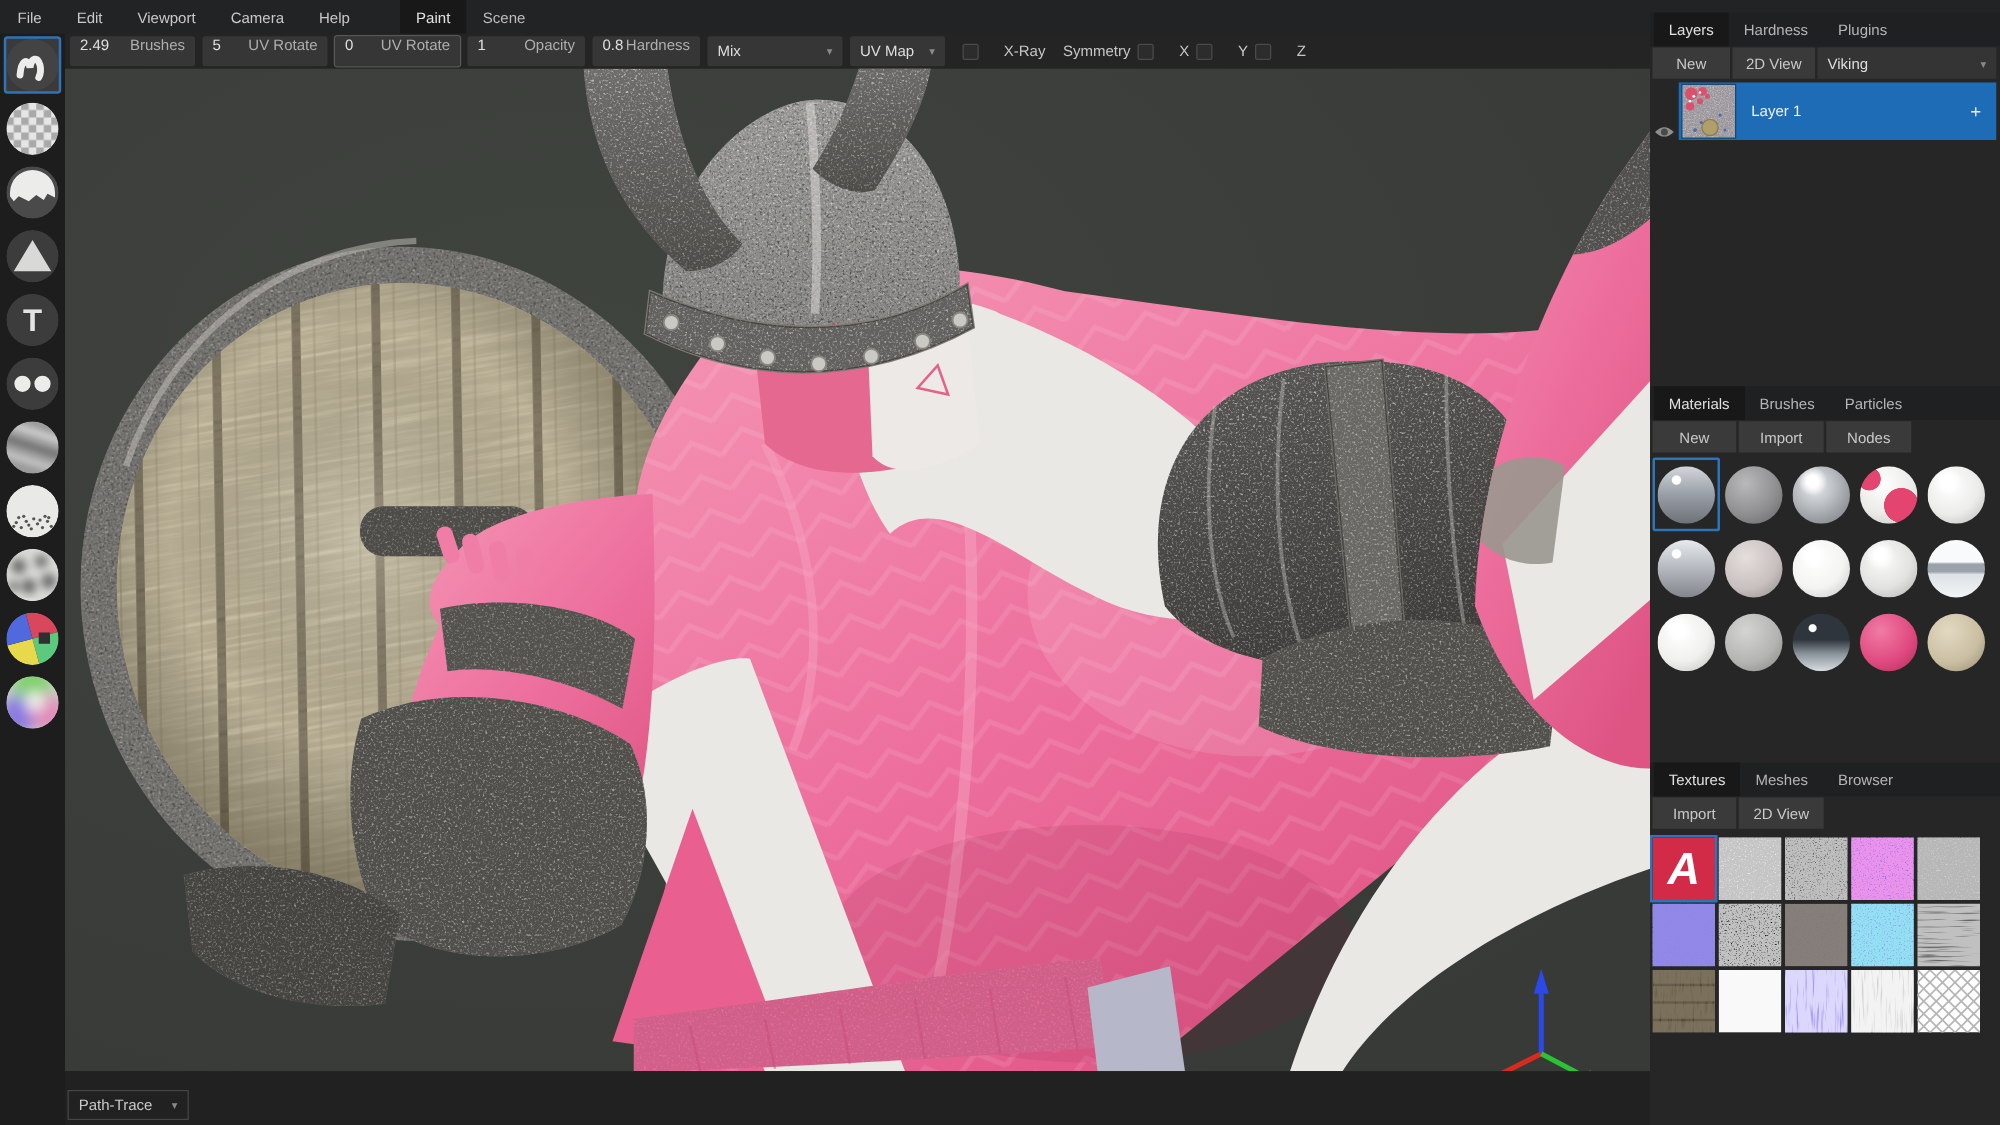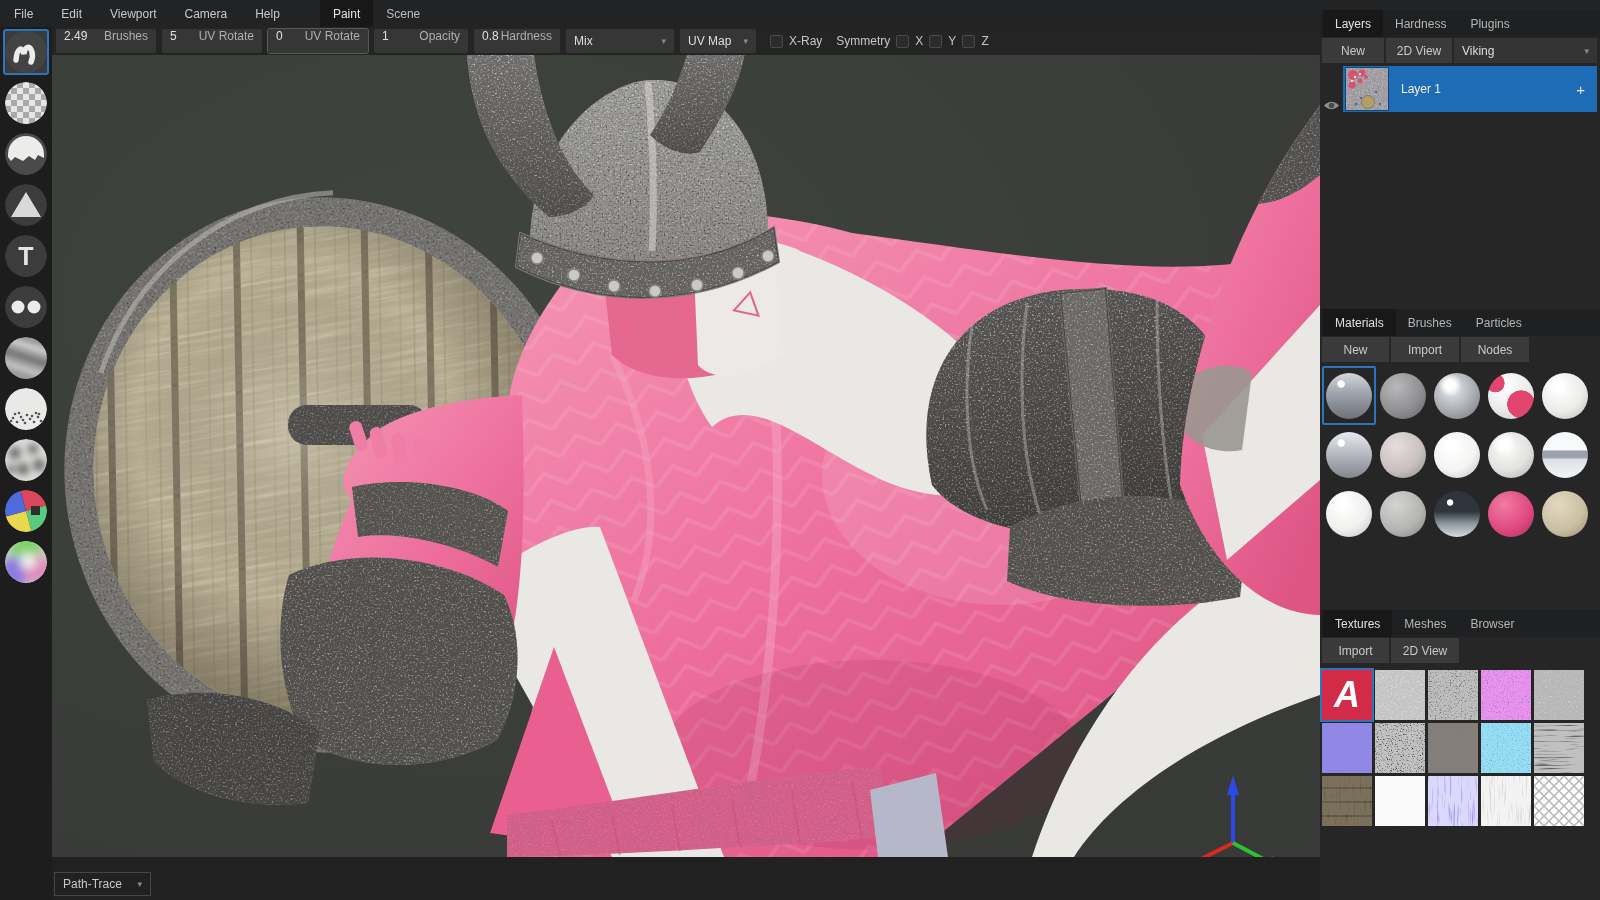--- a/index.html
+++ b/index.html
@@ -19,21 +19,21 @@
   .field{height:24px;background:#363636;border-radius:2px;display:flex;align-items:flex-start;
          justify-content:space-between;padding:0 8px;box-sizing:border-box;}
   .field .val{color:#e0e0e0;}
   .field .lbl{color:#aeaeae;}
   .field.focus{outline:1px solid #585858;}
   .dropdown{height:24px;background:#363636;border-radius:2px;display:flex;align-items:center;
             justify-content:space-between;padding:0 8px;box-sizing:border-box;color:#dedede;}
   .chev{color:#8a8a8a;font-size:9px;margin-left:8px;}
   .cb{width:13px;height:13px;background:#2c2c2c;border:1px solid #4a4a4a;border-radius:2px;
       display:inline-block;box-sizing:border-box;}
-  .cbwrap{display:flex;align-items:center;gap:6px;}
+  .cbwrap{display:flex;align-items:center;gap:20px;}
   .cblabel{color:#c6c6c6;}
   
   #tool-sidebar{position:absolute;left:0;top:27px;width:52px;height:873px;background:#1d1d1d;
                 display:flex;flex-direction:column;align-items:center;padding-top:2px;gap:5px;box-sizing:border-box;}
   .tool{width:46px;height:46px;display:flex;align-items:center;justify-content:center;flex:0 0 auto;box-sizing:border-box;}
   .tool.selected{border:2px solid #2e74ba;border-radius:3px;background:#3a3a3a;}
   .ticon{width:42px;height:42px;border-radius:50%;display:block;overflow:hidden;}
   
   #viewport{position:absolute;left:52px;top:55px;width:1268px;height:802px;background:#3b3e3a;}
   #viewport svg{display:block;}

